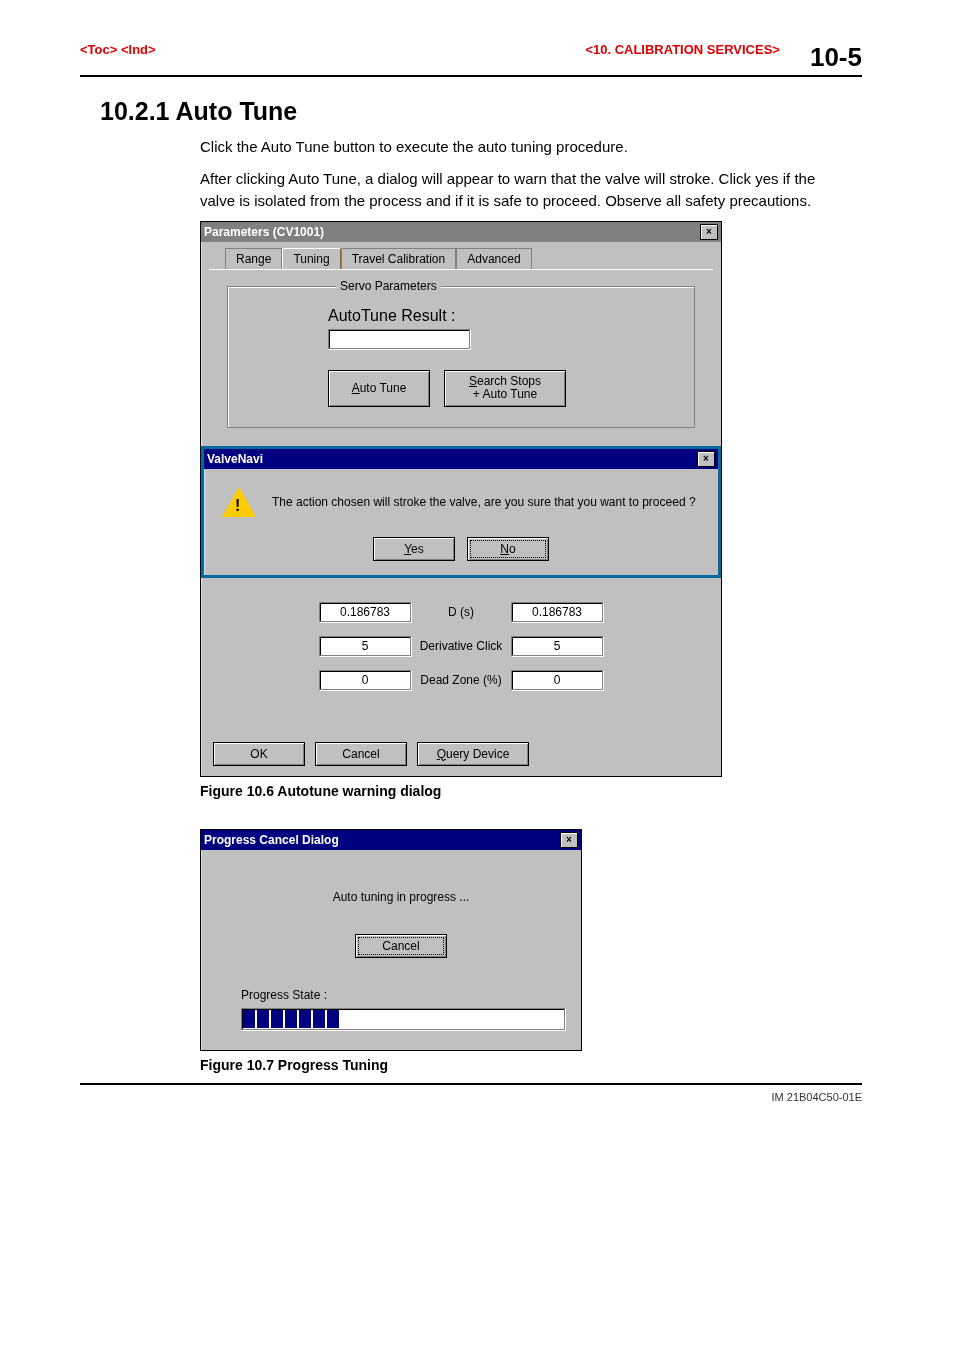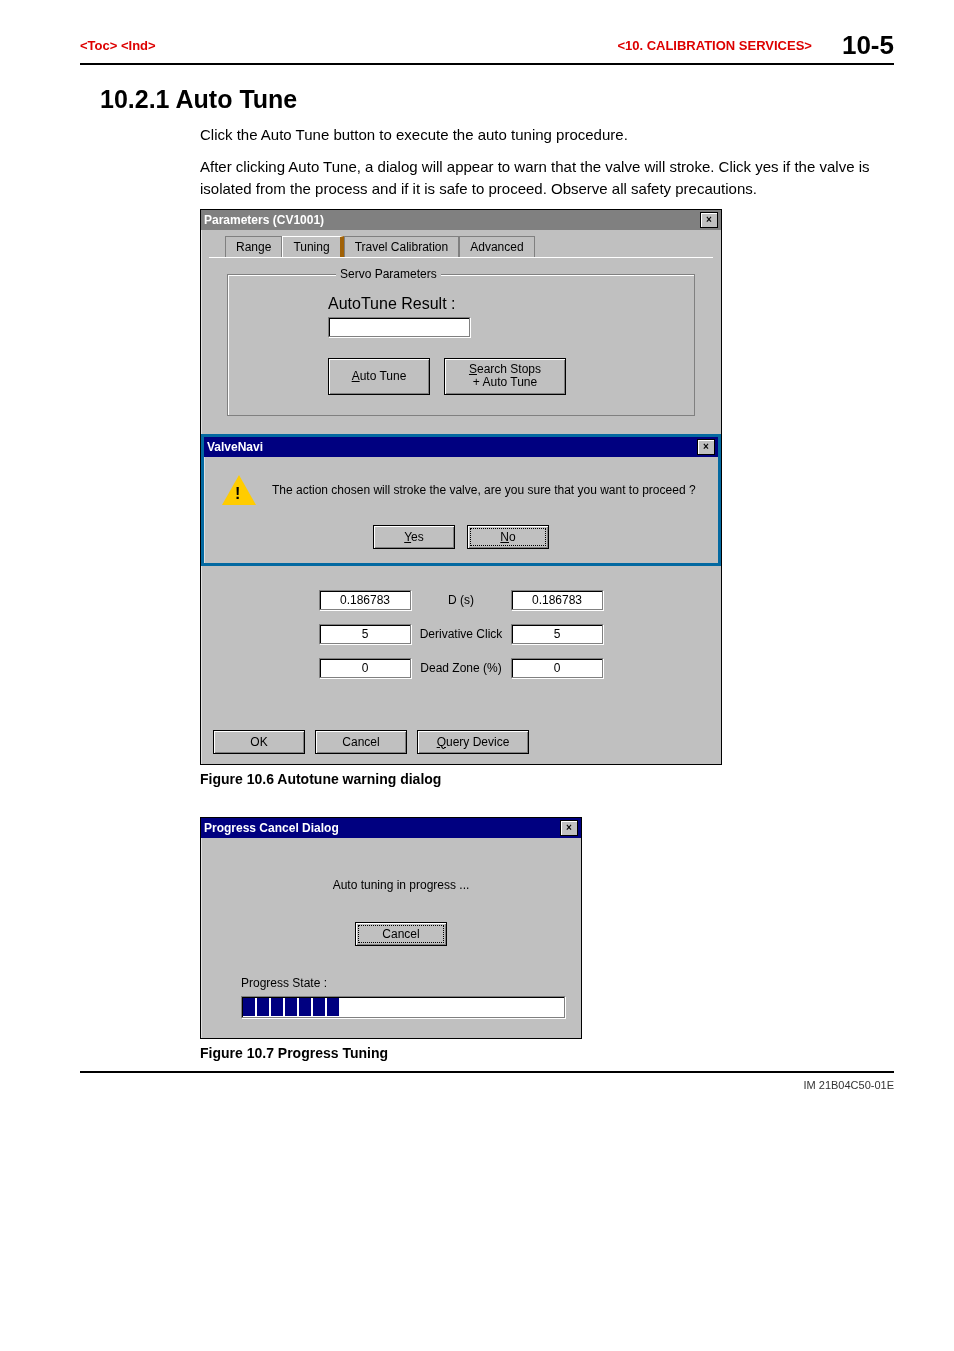--- a/index.html
+++ b/index.html
@@ -3,38 +3,39 @@
 <meta charset="utf-8">
 <style>
   body {
     margin: 0;
     padding: 0;
     font-family: Arial, Helvetica, sans-serif;
     background: #fff;
     width: 954px;
   }
   .page {
-    padding: 30px 60px 30px 80px;
+    padding: 30px 92px 30px 80px;
+    margin-top: 12px;
   }
   .header-row {
     display: flex;
     justify-content: space-between;
     align-items: baseline;
     border-bottom: 2px solid #000;
     padding-bottom: 2px;
     margin-bottom: 20px;
   }
   .header-left {
     color: #d00;
     font-weight: bold;
     font-size: 13px;
   }
   .header-right {
     display: flex;
-    align-items: center;
+    align-items: flex-start;
     gap: 30px;
   }
   .header-section {
     color: #d00;
     font-weight: bold;
     font-size: 13px;
   }
   .page-num {
     font-size: 26px;
     font-weight: bold;
@@ -89,21 +90,21 @@
     padding: 3px 10px 3px 10px;
     background: #c0c0c0;
     border: 1px solid #808080;
     border-bottom: none;
     font-size: 12px;
     position: relative;
   }
   .tab.active {
     background: #c0c0c0;
     border: 1px solid #fff;
-    border-right: 4px solid #a16207;
+    border-right: 1px solid #a16207;
     border-bottom: none;
     z-index: 2;
   }
   .tab-body {
     margin: 0 8px 0 8px;
     border-top: 1px solid #fff;
     padding: 8px 18px 18px 18px;
   }
   .groupbox {
     border: 1px solid #808080;

